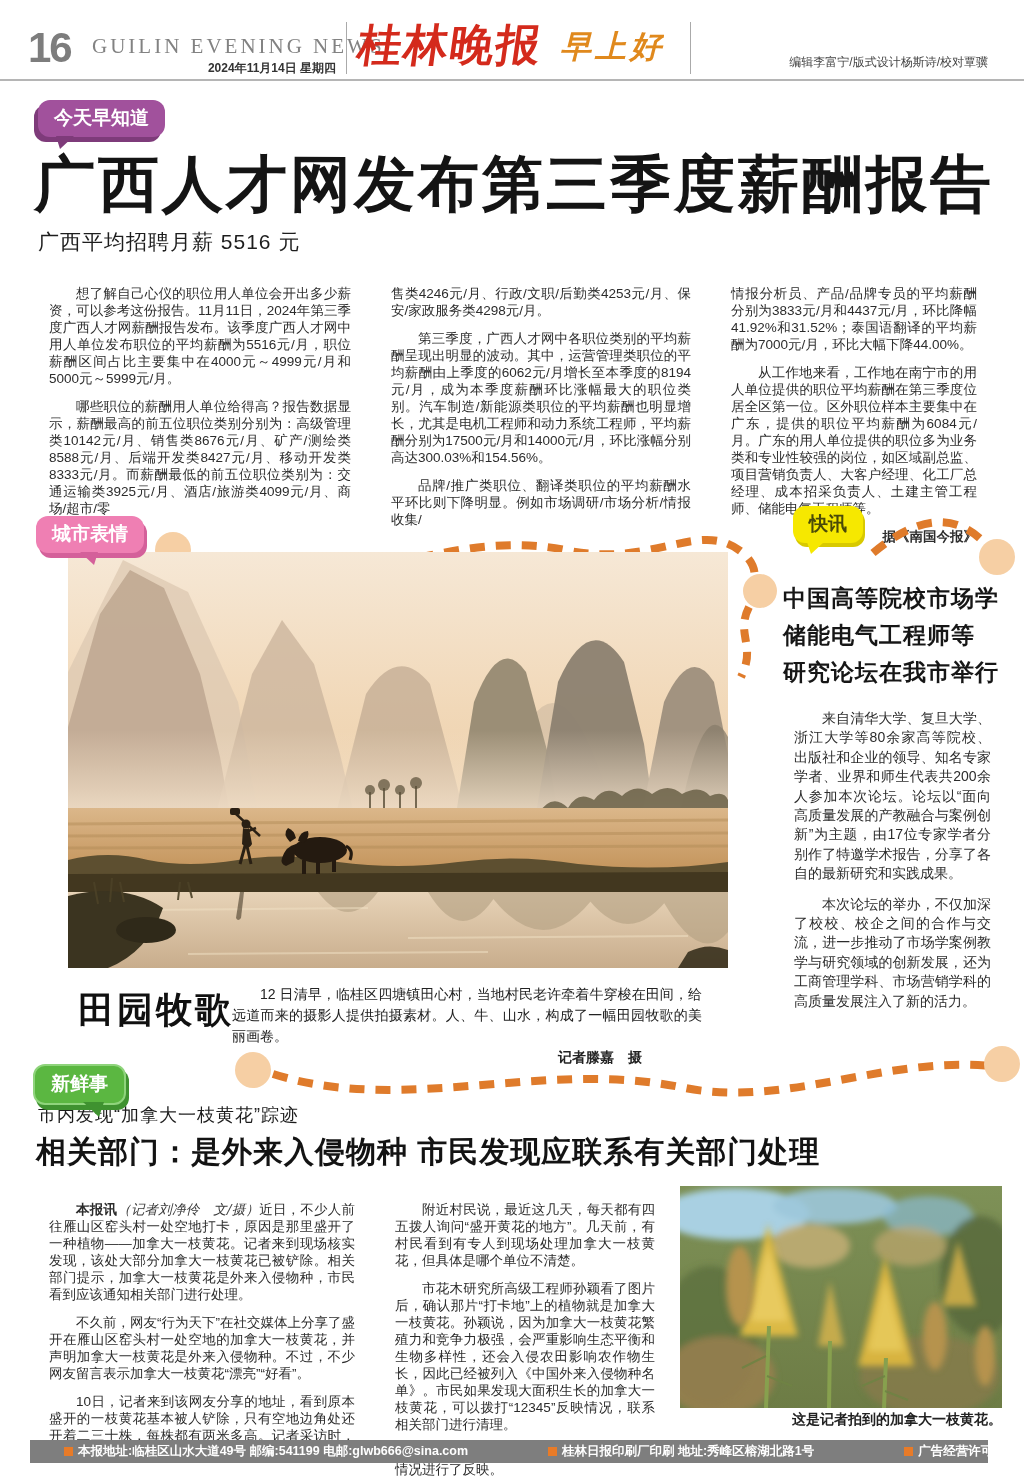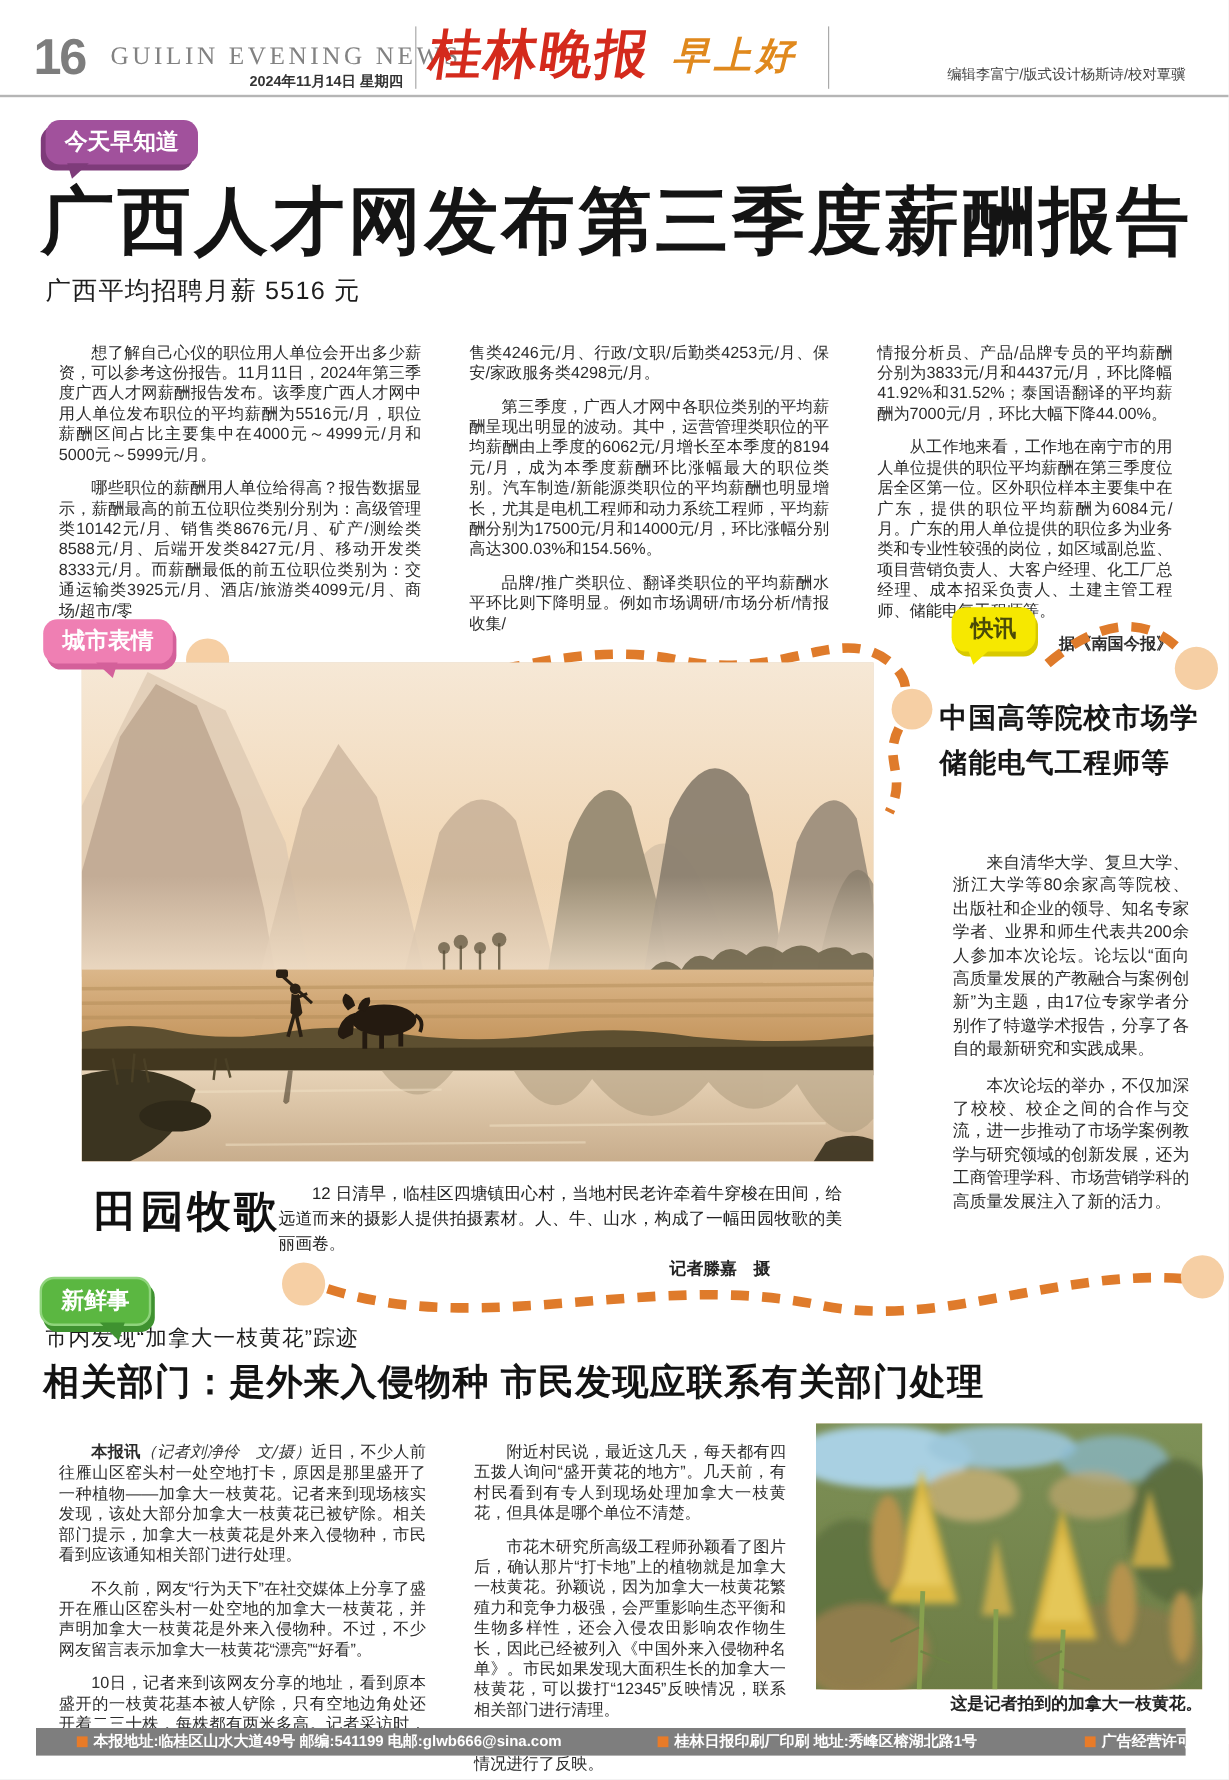--- a/index.html
+++ b/index.html
@@ -223,20 +223,21 @@
         <line x1="110" y1="348" x2="112" y2="330"></line>
           <line x1="124" y1="346" x2="120" y2="330"></line>
       </g>
       <path d="M620,400 q20,-10 40,-2 L660,416 L610,416 Z" fill="#37301d" opacity="0.9"></path>
     </svg>
   </div>
 
   <div class="abs forum-title">
     <div>中国高等院校市场学</div>
     <div>储能电气工程师等</div>
+    <div>研究论坛在我市举行</div>
   </div>
   <div class="abs newscol forum-body">
       <p>来自清华大学、复旦大学、浙江大学等80余家高等院校、出版社和企业的领导、知名专家学者、业界和师生代表共200余人参加本次论坛。论坛以“面向高质量发展的产教融合与案例创新”为主题，由17位专家学者分别作了特邀学术报告，分享了各自的最新研究和实践成果。</p>
       <p>本次论坛的举办，不仅加深了校校、校企之间的合作与交流，进一步推动了市场学案例教学与研究领域的创新发展，还为工商管理学科、市场营销学科的高质量发展注入了新的活力。</p>
     </div>
 
   <div class="abs photo-title">田园牧歌</div>
   <div class="abs photo-caption">
     <div class="indent">12 日清早，临桂区四塘镇田心村，当地村民老许牵着牛穿梭在田间，给远道而来的摄影人提供拍摄素材。人、牛、山水，构成了一幅田园牧歌的美丽画卷。</div>
     <div class="photo-credit">记者滕嘉　摄</div>

